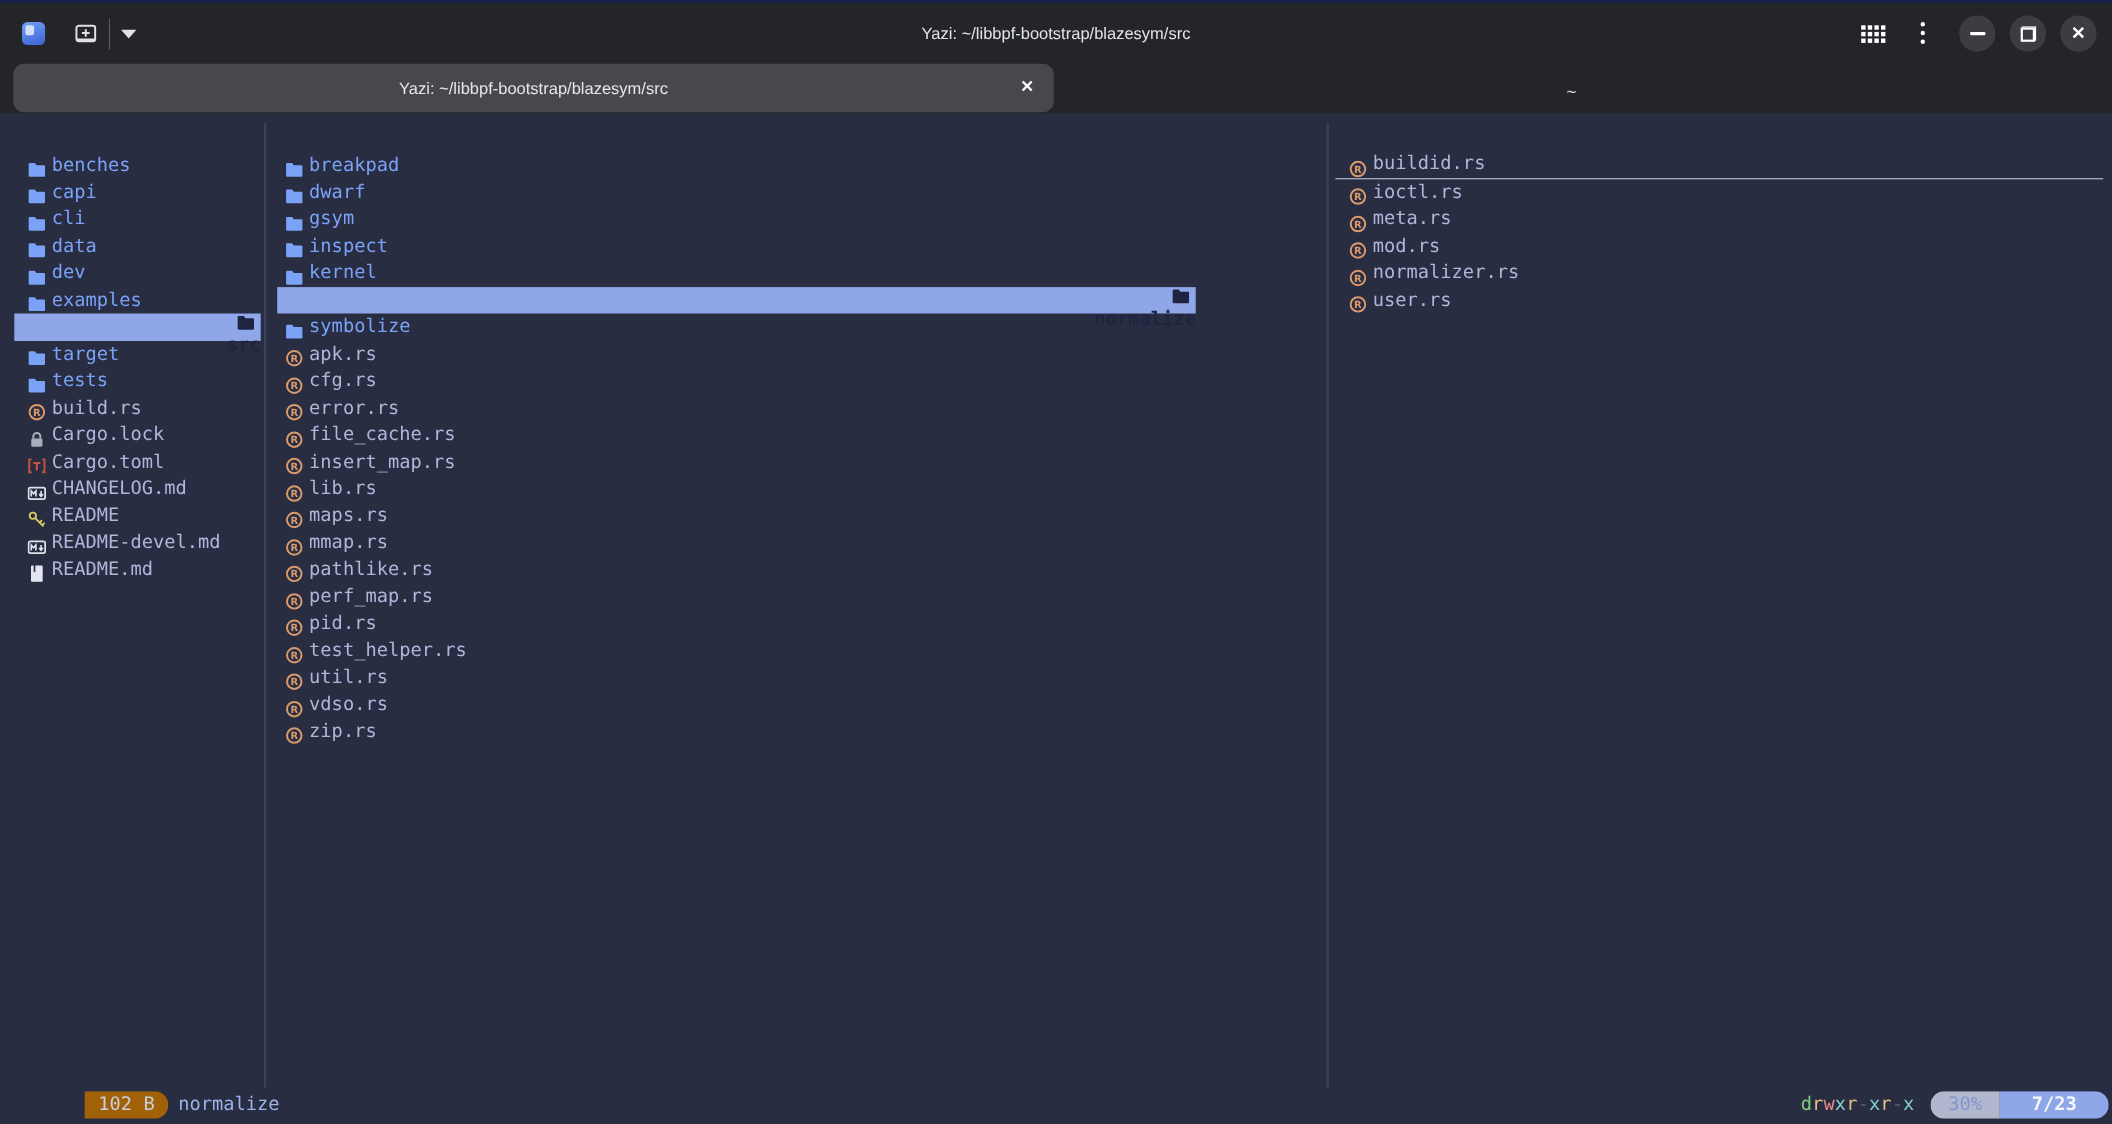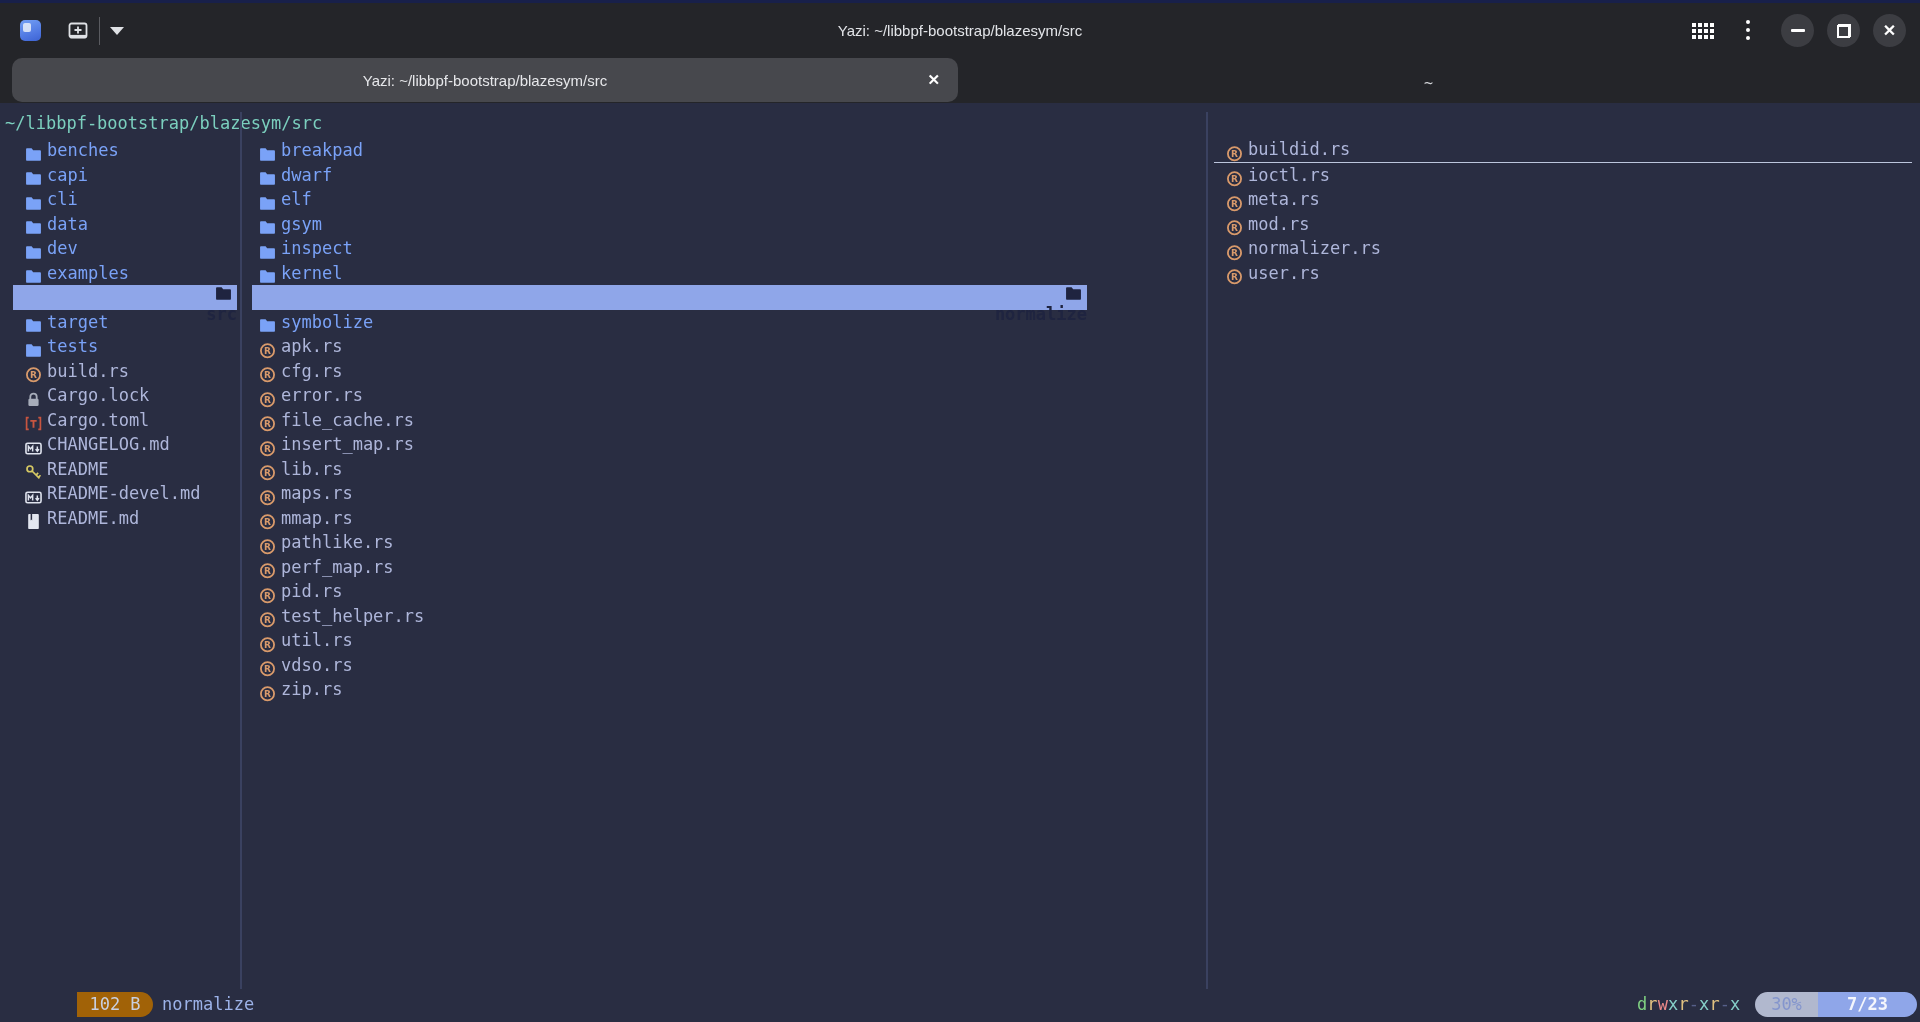--- a/index.html
+++ b/index.html
@@ -135,21 +135,20 @@
 
   <div class="tabstrip">
     <div class="tab">
       <span class="tab-title">Yazi: ~/libbpf-bootstrap/blazesym/src</span>
       <span class="tab-close">✕</span>
     </div>
     <span class="tilde-hint">~</span>
   </div>
 
   <div class="term">
-    <div class="breadcrumb">~/libbpf-bootstrap/blazesym/src</div>
 
     <div class="pane pane-parent">
         <div class="row dir">
           <span class="icon">
             <svg viewBox="0 0 16 16">
               <path fill="#7aa2f7" d="M1 3.1c0-.6.4-1 1-1h4.2l1.5 1.9H14c.6 0 1 .4 1 1v7.9c0 .6-.4 1-1 1H2c-.6 0-1-.4-1-1z"></path>
             </svg>
           </span>
           <span class="label">benches</span>
         </div>
@@ -292,28 +291,20 @@
           </span>
           <span class="label">breakpad</span>
         </div>
         <div class="row dir">
           <span class="icon">
             <svg viewBox="0 0 16 16">
               <path fill="#7aa2f7" d="M1 3.1c0-.6.4-1 1-1h4.2l1.5 1.9H14c.6 0 1 .4 1 1v7.9c0 .6-.4 1-1 1H2c-.6 0-1-.4-1-1z"></path>
             </svg>
           </span>
           <span class="label">dwarf</span>
-        </div>
-        <div class="row dir">
-          <span class="icon">
-            <svg viewBox="0 0 16 16">
-              <path fill="#7aa2f7" d="M1 3.1c0-.6.4-1 1-1h4.2l1.5 1.9H14c.6 0 1 .4 1 1v7.9c0 .6-.4 1-1 1H2c-.6 0-1-.4-1-1z"></path>
-            </svg>
-          </span>
-          <span class="label">elf</span>
         </div>
         <div class="row dir">
           <span class="icon">
             <svg viewBox="0 0 16 16">
               <path fill="#7aa2f7" d="M1 3.1c0-.6.4-1 1-1h4.2l1.5 1.9H14c.6 0 1 .4 1 1v7.9c0 .6-.4 1-1 1H2c-.6 0-1-.4-1-1z"></path>
             </svg>
           </span>
           <span class="label">gsym</span>
         </div>
         <div class="row dir">

